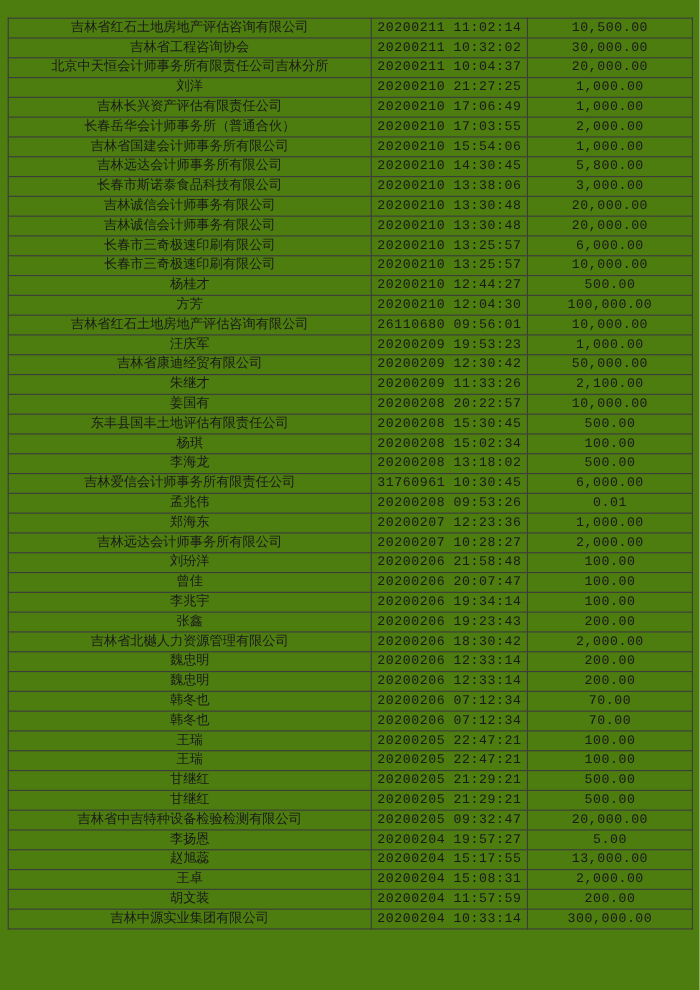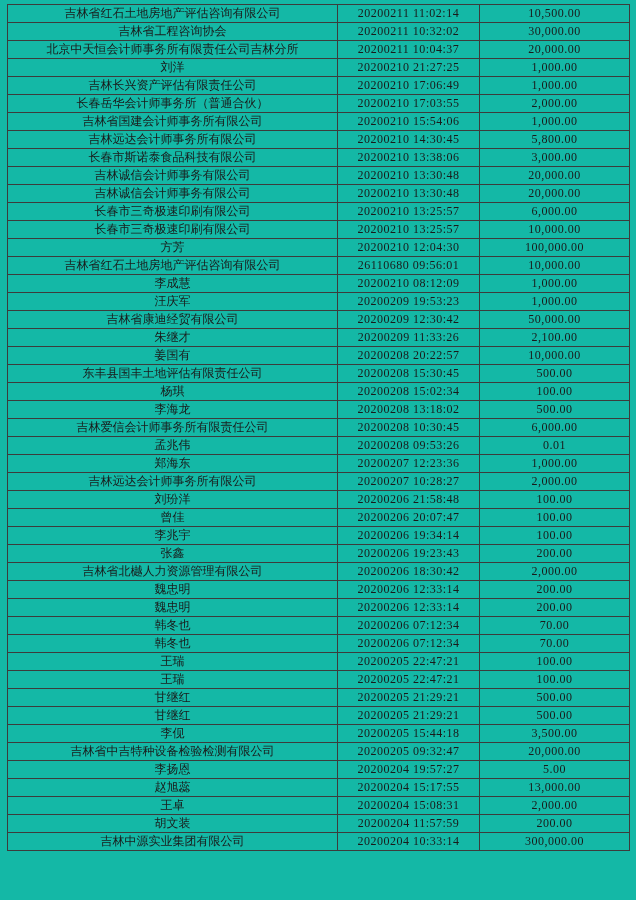--- a/index.html
+++ b/index.html
@@ -7,24 +7,25 @@
     padding: 0;
     background: #ffffff;
     width: 636px;
     height: 900px;
     overflow: hidden;
     font-family: "Liberation Serif", "DejaVu Serif", serif;
   }
   .page {
     width: 636px;
     height: 900px;
-    background: #14b8a6;
+    background: #4d7c0f;
     box-sizing: border-box;
-    padding-top: 4px;
+    padding-top: 16px;
     padding-left: 7px;
+    font-family: Liberation Mono, monospace;
   }
   table.data-table {
     border-collapse: collapse;
     table-layout: fixed;
     width: 622px;
   }
   table.data-table td {
     border: 1px solid #3c3c3c;
     height: 17px;
     line-height: 17px;
@@ -106,35 +107,35 @@
           <td class="col-name">长春市三奇极速印刷有限公司</td>
           <td class="col-time">20200210 13:25:57</td>
           <td class="col-amount">6,000.00</td>
         </tr>
         <tr>
           <td class="col-name">长春市三奇极速印刷有限公司</td>
           <td class="col-time">20200210 13:25:57</td>
           <td class="col-amount">10,000.00</td>
         </tr>
         <tr>
+          <td class="col-name">杨桂才</td>
+          <td class="col-time">20200210 12:44:27</td>
+          <td class="col-amount">500.00</td>
+        </tr>
+        <tr>
           <td class="col-name">方芳</td>
           <td class="col-time">20200210 12:04:30</td>
           <td class="col-amount">100,000.00</td>
         </tr>
         <tr>
           <td class="col-name">吉林省红石土地房地产评估咨询有限公司</td>
           <td class="col-time">26110680 09:56:01</td>
           <td class="col-amount">10,000.00</td>
         </tr>
         <tr>
-          <td class="col-name">李成慧</td>
-          <td class="col-time">20200210 08:12:09</td>
-          <td class="col-amount">1,000.00</td>
-        </tr>
-        <tr>
           <td class="col-name">汪庆军</td>
           <td class="col-time">20200209 19:53:23</td>
           <td class="col-amount">1,000.00</td>
         </tr>
         <tr>
           <td class="col-name">吉林省康迪经贸有限公司</td>
           <td class="col-time">20200209 12:30:42</td>
           <td class="col-amount">50,000.00</td>
         </tr>
         <tr>
@@ -157,21 +158,21 @@
           <td class="col-time">20200208 15:02:34</td>
           <td class="col-amount">100.00</td>
         </tr>
         <tr>
           <td class="col-name">李海龙</td>
           <td class="col-time">20200208 13:18:02</td>
           <td class="col-amount">500.00</td>
         </tr>
         <tr>
           <td class="col-name">吉林爱信会计师事务所有限责任公司</td>
-          <td class="col-time">20200208 10:30:45</td>
+          <td class="col-time">31760961 10:30:45</td>
           <td class="col-amount">6,000.00</td>
         </tr>
         <tr>
           <td class="col-name">孟兆伟</td>
           <td class="col-time">20200208 09:53:26</td>
           <td class="col-amount">0.01</td>
         </tr>
         <tr>
           <td class="col-name">郑海东</td>
           <td class="col-time">20200207 12:23:36</td>
@@ -239,25 +240,20 @@
         </tr>
         <tr>
           <td class="col-name">甘继红</td>
           <td class="col-time">20200205 21:29:21</td>
           <td class="col-amount">500.00</td>
         </tr>
         <tr>
           <td class="col-name">甘继红</td>
           <td class="col-time">20200205 21:29:21</td>
           <td class="col-amount">500.00</td>
-        </tr>
-        <tr>
-          <td class="col-name">李伣</td>
-          <td class="col-time">20200205 15:44:18</td>
-          <td class="col-amount">3,500.00</td>
         </tr>
         <tr>
           <td class="col-name">吉林省中吉特种设备检验检测有限公司</td>
           <td class="col-time">20200205 09:32:47</td>
           <td class="col-amount">20,000.00</td>
         </tr>
         <tr>
           <td class="col-name">李扬恩</td>
           <td class="col-time">20200204 19:57:27</td>
           <td class="col-amount">5.00</td>

